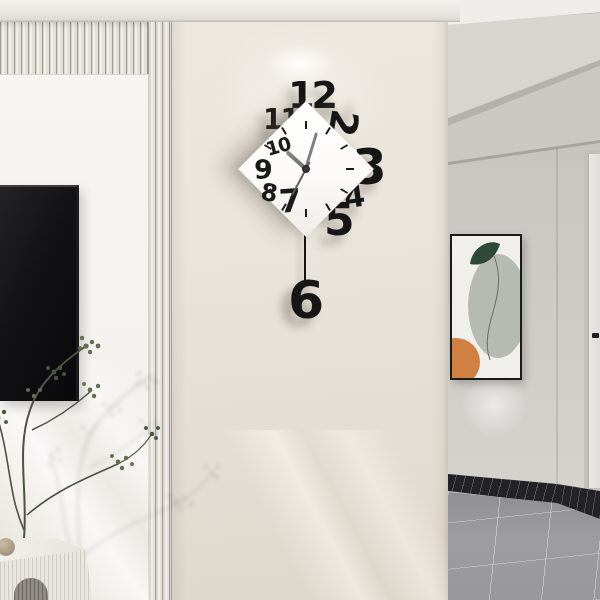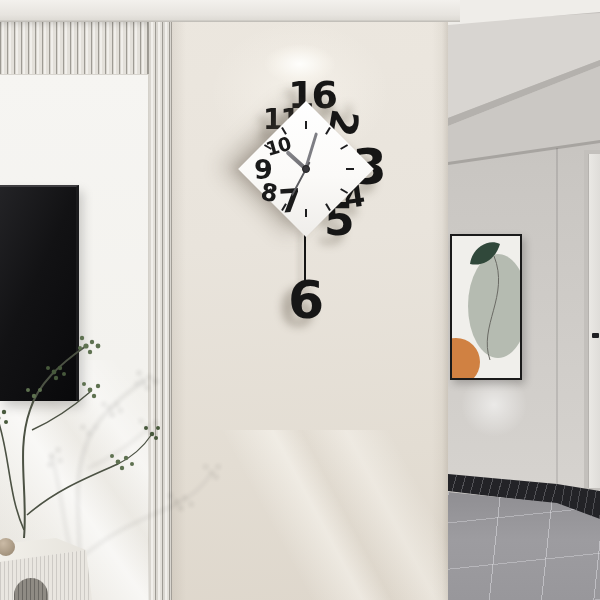--- a/index.html
+++ b/index.html
@@ -148,21 +148,21 @@
       <circle cx="4" cy="126" r="24" fill="#d08142"></circle>
     </svg>
   </div>
 
   <div class="pillar"></div>
   <div class="pillar-edges"></div>
   <div class="pillar-glow"></div>
   <div class="pillar-light"></div>
 
   <div class="clock">
-    <span class="num n12">16</span>
+    <span class="num n12">12</span>
     <span class="num n11">11</span>
     <span class="num n2">2</span>
     <span class="num n3">3</span>
     <span class="num n4">4</span>
     <span class="num n5">5</span>
     <div class="rod"></div>
     <span class="num n6">6</span>
 
     <div class="face"></div>
     <div class="tick" style="transform:rotate(0deg)   translateY(-44px)"></div>

